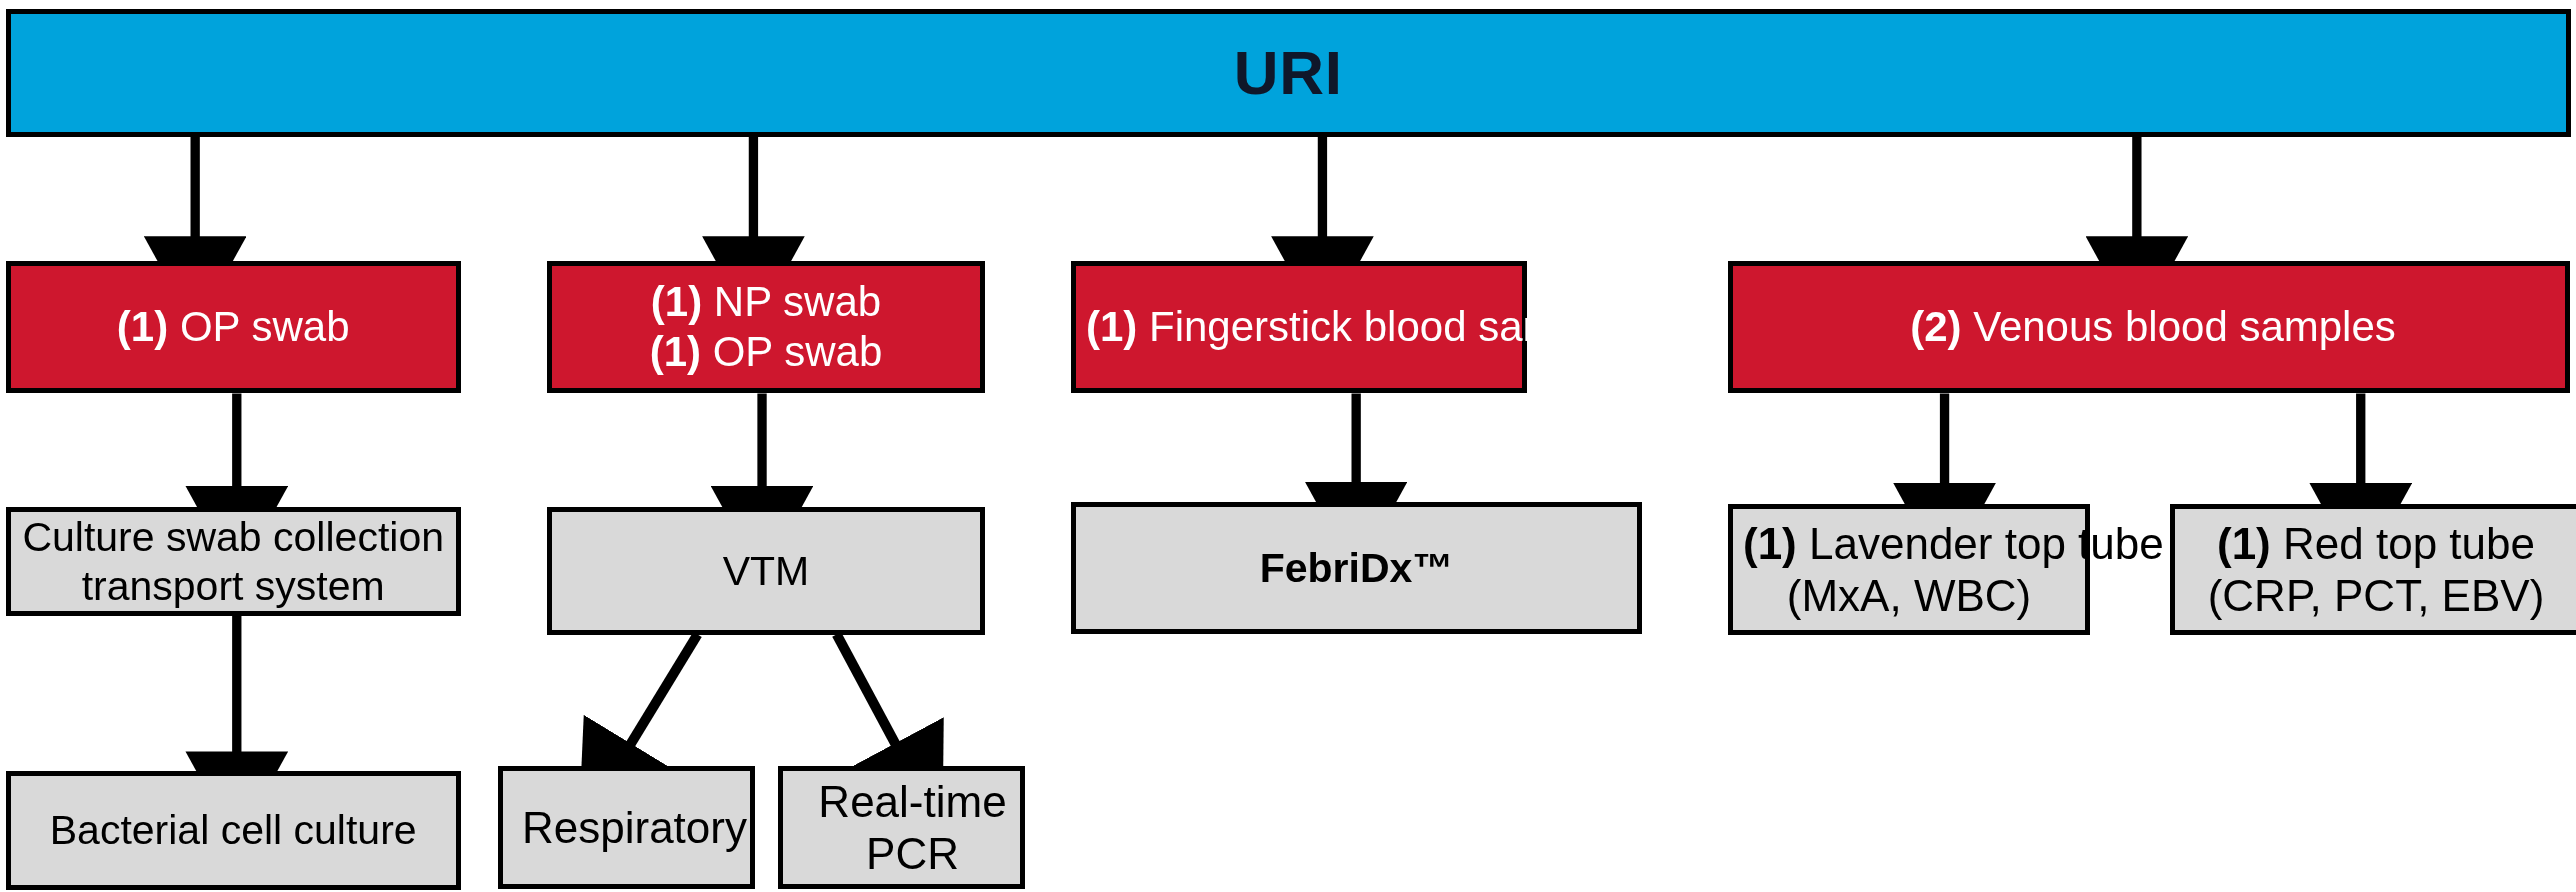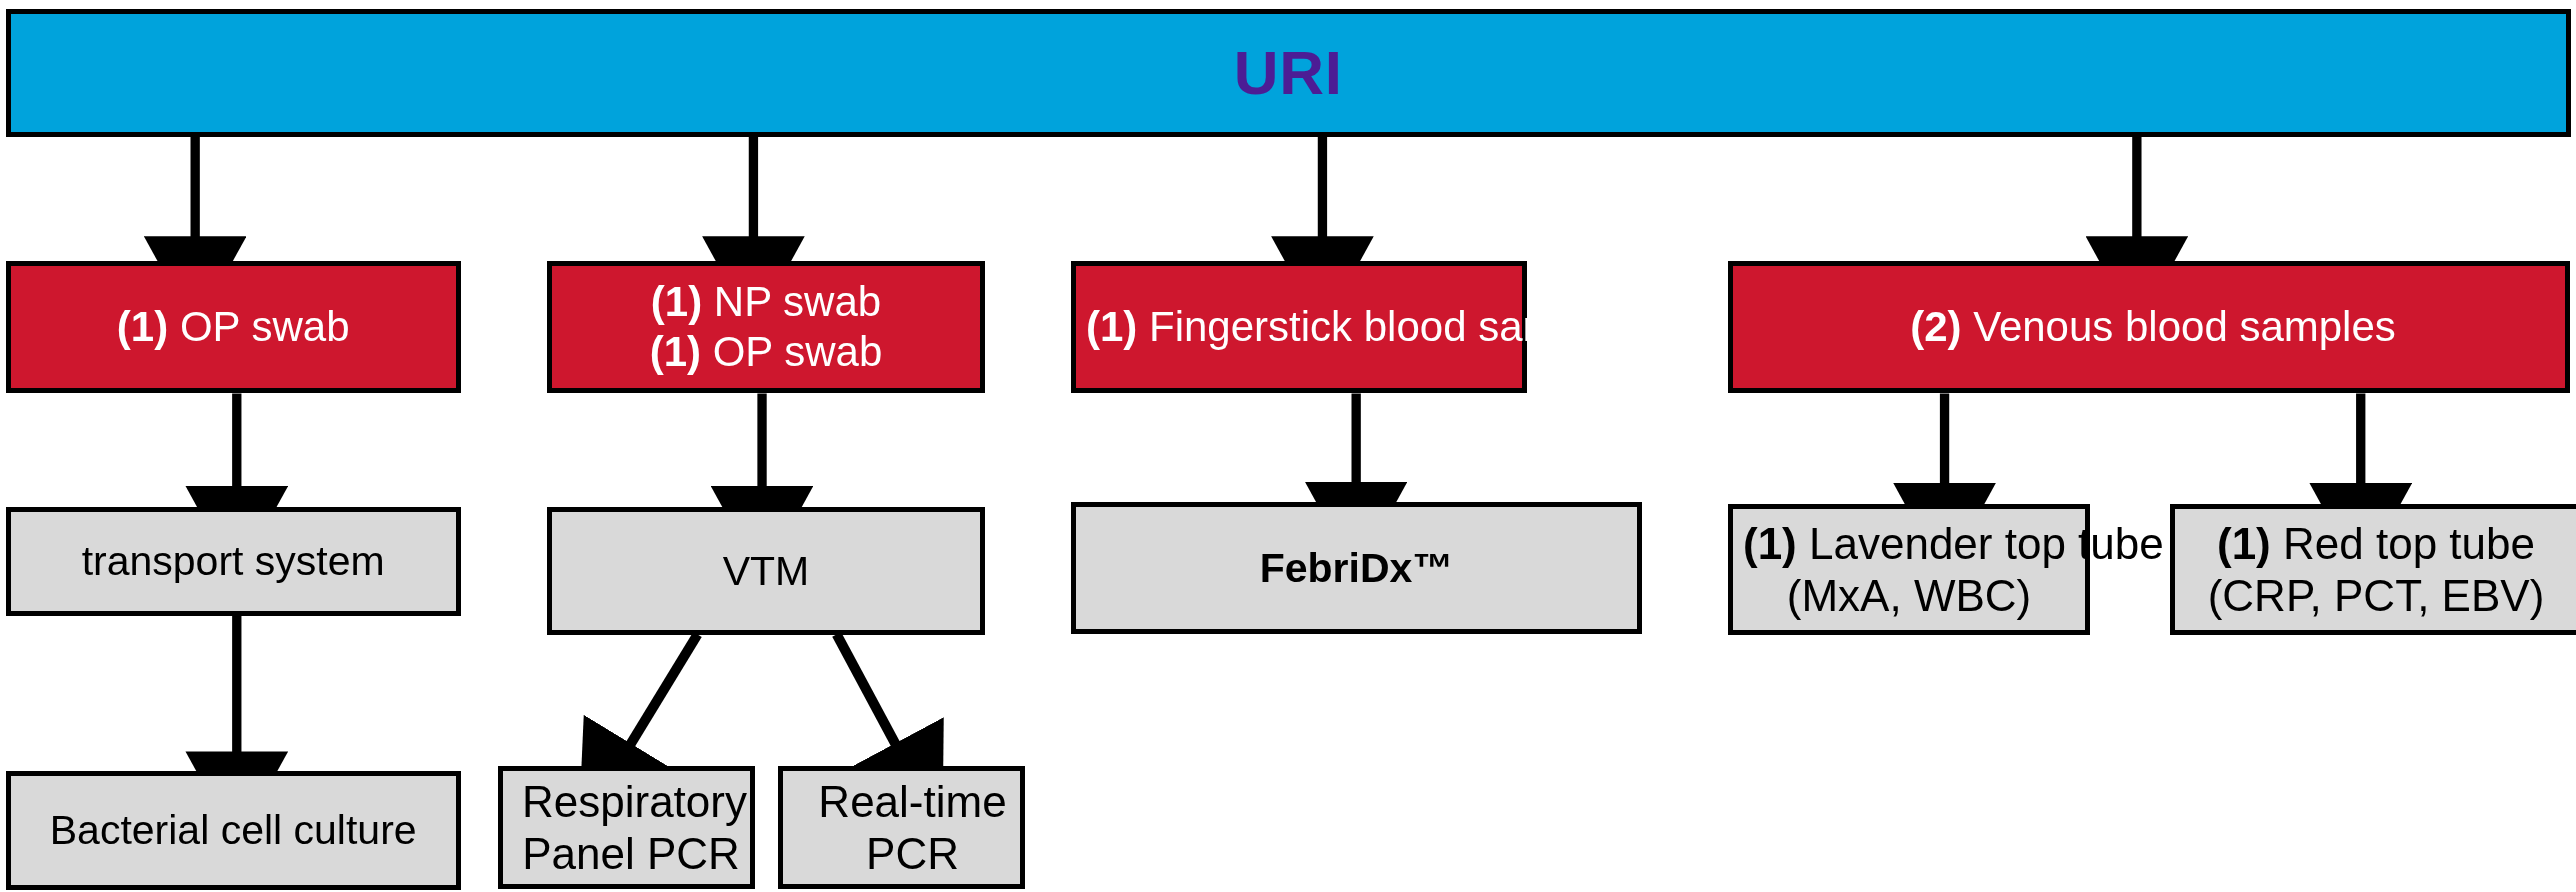--- a/index.html
+++ b/index.html
@@ -39,21 +39,21 @@
     width: 100%;
     padding: 0 10px;
     box-sizing: border-box;
   }
   .node .line {
     display: block;
     white-space: nowrap;
   }
   .node-header {
     background: #00A3DC;
-    color: #4c1d95;
+    color: #0f172a;
     font-weight: bold;
     font-size: 62px;
     letter-spacing: 0.7px;
     border-width: 5.7px;
   }
   .node-sample {
     background: #CE172E;
     color: #ffffff;
     font-size: 42px;
   }
@@ -157,20 +157,21 @@
   </div>
 
   <div class="node node-sample" style="left:1728px; top:261px; width:842px; height:132px;padding-left:8px;">
     <span class="lines">
       <span class="line"><span class="bold">(2)</span> <span>Venous blood samples</span></span>
     </span>
   </div>
 
   <div class="node node-test" style="left:5.7px; top:507px; width:455px; height:109px;">
     <span class="lines">
+      <span class="line">Culture swab collection</span>
       <span class="line">transport system</span>
     </span>
   </div>
 
   <div class="node node-test" style="left:547px; top:507px; width:438px; height:128px;">
     <span class="lines">
       <span class="line">VTM</span>
     </span>
   </div>
 
@@ -196,21 +197,20 @@
 
   <div class="node node-test" style="left:5.7px; top:771px; width:455px; height:119px;">
     <span class="lines">
       <span class="line">Bacterial cell culture</span>
     </span>
   </div>
 
   <div class="node node-test node-test-small" style="left:498px; top:766px; width:257px; height:123px;padding-left:9px;">
     <span class="lines">
       <span class="line">Respiratory</span>
-      <span class="line">Panel PCR</span>
     </span>
   </div>
 
   <div class="node node-test node-test-small" style="left:778px; top:766px; width:247px; height:123px;padding-left:22px;">
     <span class="lines">
       <span class="line">Real-time</span>
       <span class="line">PCR</span>
     </span>
   </div>
 

